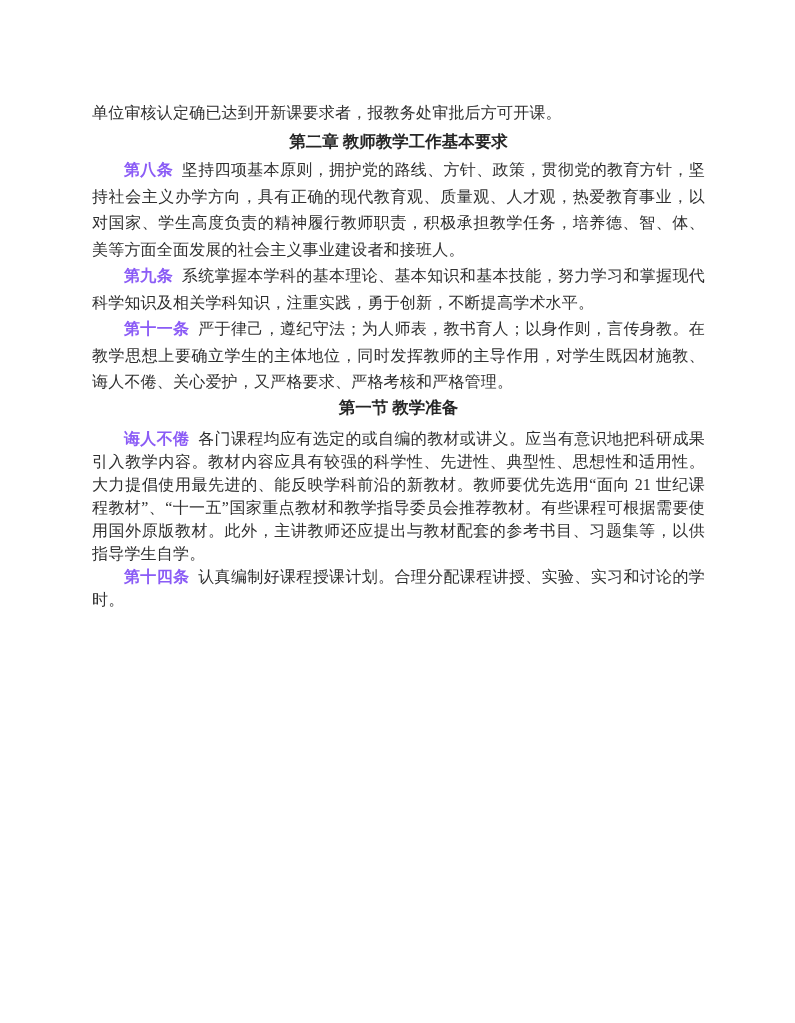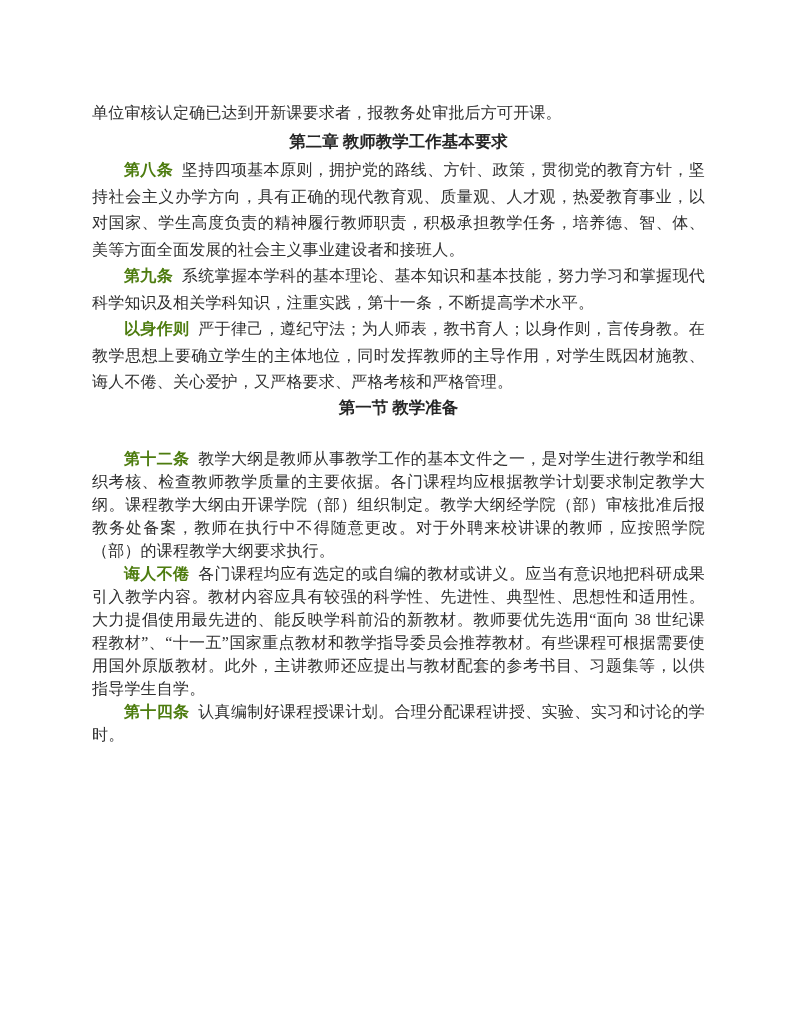--- a/index.html
+++ b/index.html
@@ -38,49 +38,48 @@
   .chapter-title {
     margin: 0;
     text-align: center;
     font-weight: 700;
     font-size: 16.5px;
     color: #262626;
     font-family: "Liberation Serif", "DejaVu Serif", serif;
   }
   .chapter-title.sec-a { margin: 2px 0; text-align: center; }
   .chapter-title.sec-b { margin-top: 3px; margin-bottom: 12px; }
-  .section-title.sec-b { margin-top: 0; margin-bottom: 28px; }
+  .section-title.sec-b { margin-top: 0; margin-bottom: 8px; }
 
   .art-label {
     font-weight: 700;
-    color: #4d7c0f;
+    color: #8b5cf6;
     margin-right: 0.55em;
   }
 </style>
 </head>
 <body>
 
 <div class="page">
   <div class="content">
 
     <p class="body-text sec-a no-indent">单位审核认定确已达到开新课要求者，报教务处审批后方可开课。</p>
 
     <h2 class="chapter-title sec-a">第二章 教师教学工作基本要求</h2>
 
     <p class="body-text sec-a"><span class="art-label">第八条</span><span>坚持四项基本原则，拥护党的路线、方针、政策，贯彻党的教育方针，坚持社会主义办学方向，具有正确的现代教育观、质量观、人才观，热爱教育事业，以对国家、学生高度负责的精神履行教师职责，积极承担教学任务，培养德、智、体、美等方面全面发展的社会主义事业建设者和接班人。</span></p>
 
-    <p class="body-text sec-a"><span class="art-label">第九条</span><span>系统掌握本学科的基本理论、基本知识和基本技能，努力学习和掌握现代科学知识及相关学科知识，注重实践，第十一条，不断提高学术水平。</span></p>
+    <p class="body-text sec-a"><span class="art-label">第九条</span><span>系统掌握本学科的基本理论、基本知识和基本技能，努力学习和掌握现代科学知识及相关学科知识，注重实践，勇于创新，不断提高学术水平。</span></p>
 
 
-    <p class="body-text sec-a"><span class="art-label">以身作则</span><span>严于律己，遵纪守法；为人师表，教书育人；以身作则，言传身教。在教学思想上要确立学生的主体地位，同时发挥教师的主导作用，对学生既因材施教、诲人不倦、关心爱护，又严格要求、严格考核和严格管理。</span></p>
+    <p class="body-text sec-a"><span class="art-label">第十一条</span><span>严于律己，遵纪守法；为人师表，教书育人；以身作则，言传身教。在教学思想上要确立学生的主体地位，同时发挥教师的主导作用，对学生既因材施教、诲人不倦、关心爱护，又严格要求、严格考核和严格管理。</span></p>
 
 
     <h3 class="chapter-title section-title sec-b">第一节 教学准备</h3>
 
-    <p class="body-text sec-b"><span class="art-label">第十二条</span><span>教学大纲是教师从事教学工作的基本文件之一，是对学生进行教学和组织考核、检查教师教学质量的主要依据。各门课程均应根据教学计划要求制定教学大纲。课程教学大纲由开课学院（部）组织制定。教学大纲经学院（部）审核批准后报教务处备案，教师在执行中不得随意更改。对于外聘来校讲课的教师，应按照学院（部）的课程教学大纲要求执行。</span></p>
 
-    <p class="body-text sec-b"><span class="art-label">诲人不倦</span><span>各门课程均应有选定的或自编的教材或讲义。应当有意识地把科研成果引入教学内容。教材内容应具有较强的科学性、先进性、典型性、思想性和适用性。大力提倡使用最先进的、能反映学科前沿的新教材。教师要优先选用“面向 38 世纪课程教材”、“十一五”国家重点教材和教学指导委员会推荐教材。有些课程可根据需要使用国外原版教材。此外，主讲教师还应提出与教材配套的参考书目、习题集等，以供指导学生自学。</span></p>
+    <p class="body-text sec-b"><span class="art-label">诲人不倦</span><span>各门课程均应有选定的或自编的教材或讲义。应当有意识地把科研成果引入教学内容。教材内容应具有较强的科学性、先进性、典型性、思想性和适用性。大力提倡使用最先进的、能反映学科前沿的新教材。教师要优先选用“面向 21 世纪课程教材”、“十一五”国家重点教材和教学指导委员会推荐教材。有些课程可根据需要使用国外原版教材。此外，主讲教师还应提出与教材配套的参考书目、习题集等，以供指导学生自学。</span></p>
 
     <p class="body-text sec-b"><span class="art-label">第十四条</span><span>认真编制好课程授课计划。合理分配课程讲授、实验、实习和讨论的学时。</span></p>
 
 
   </div>
 </div>
 
 </body></html>

